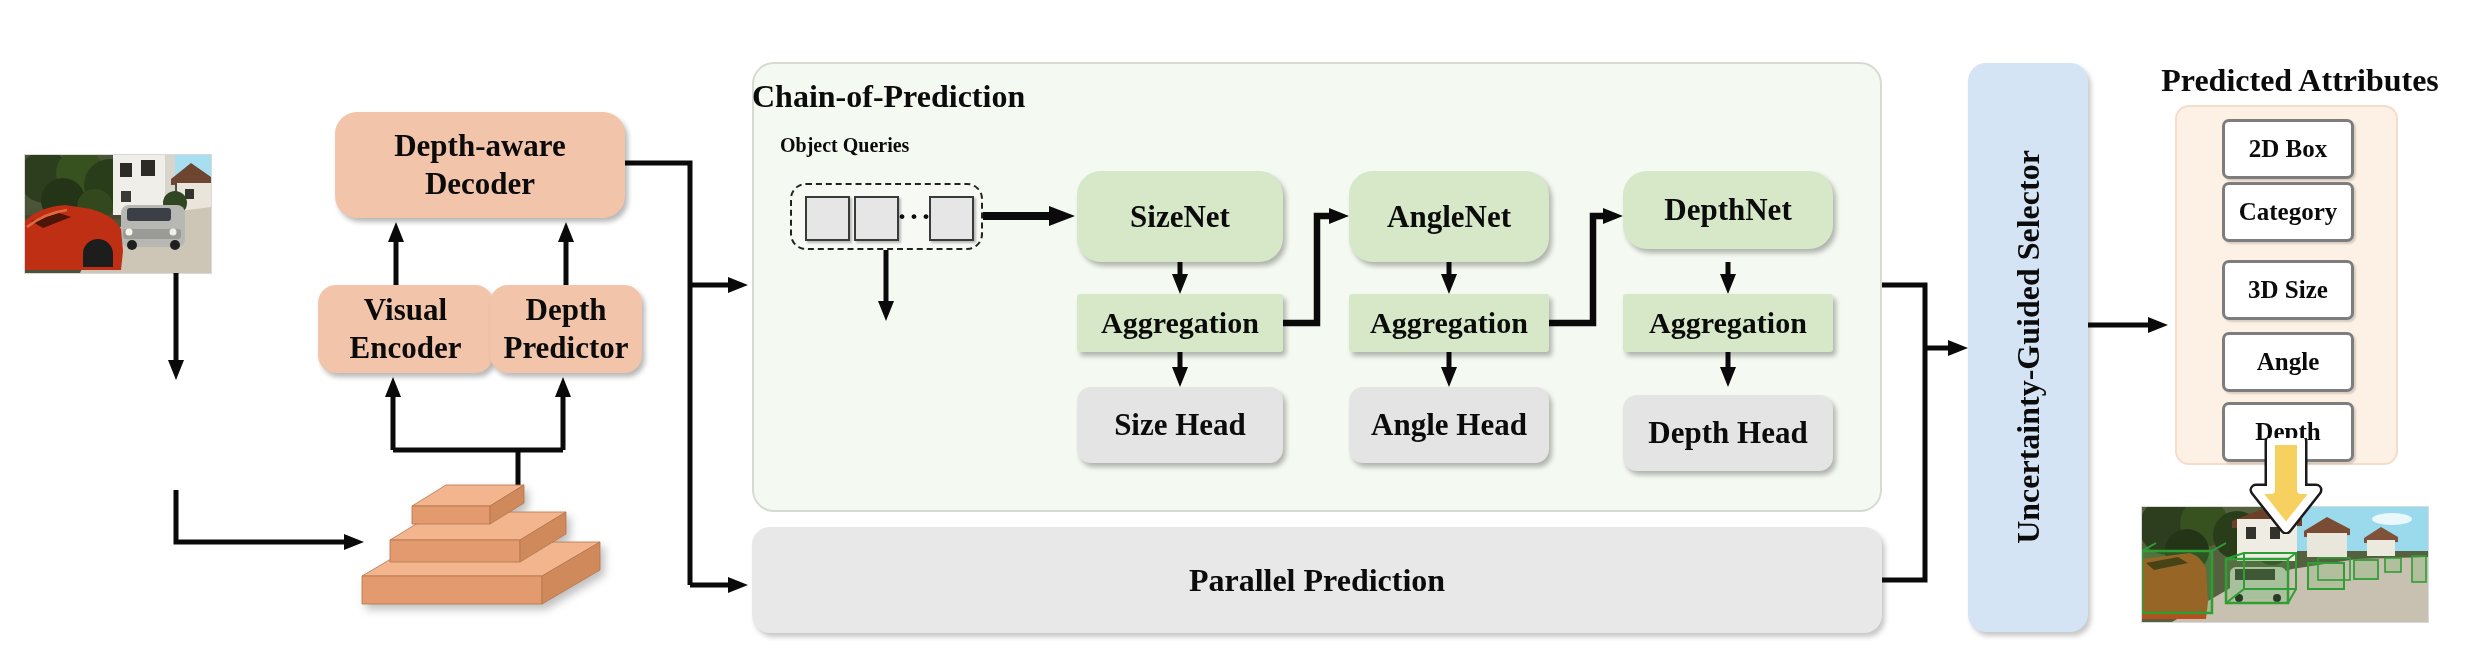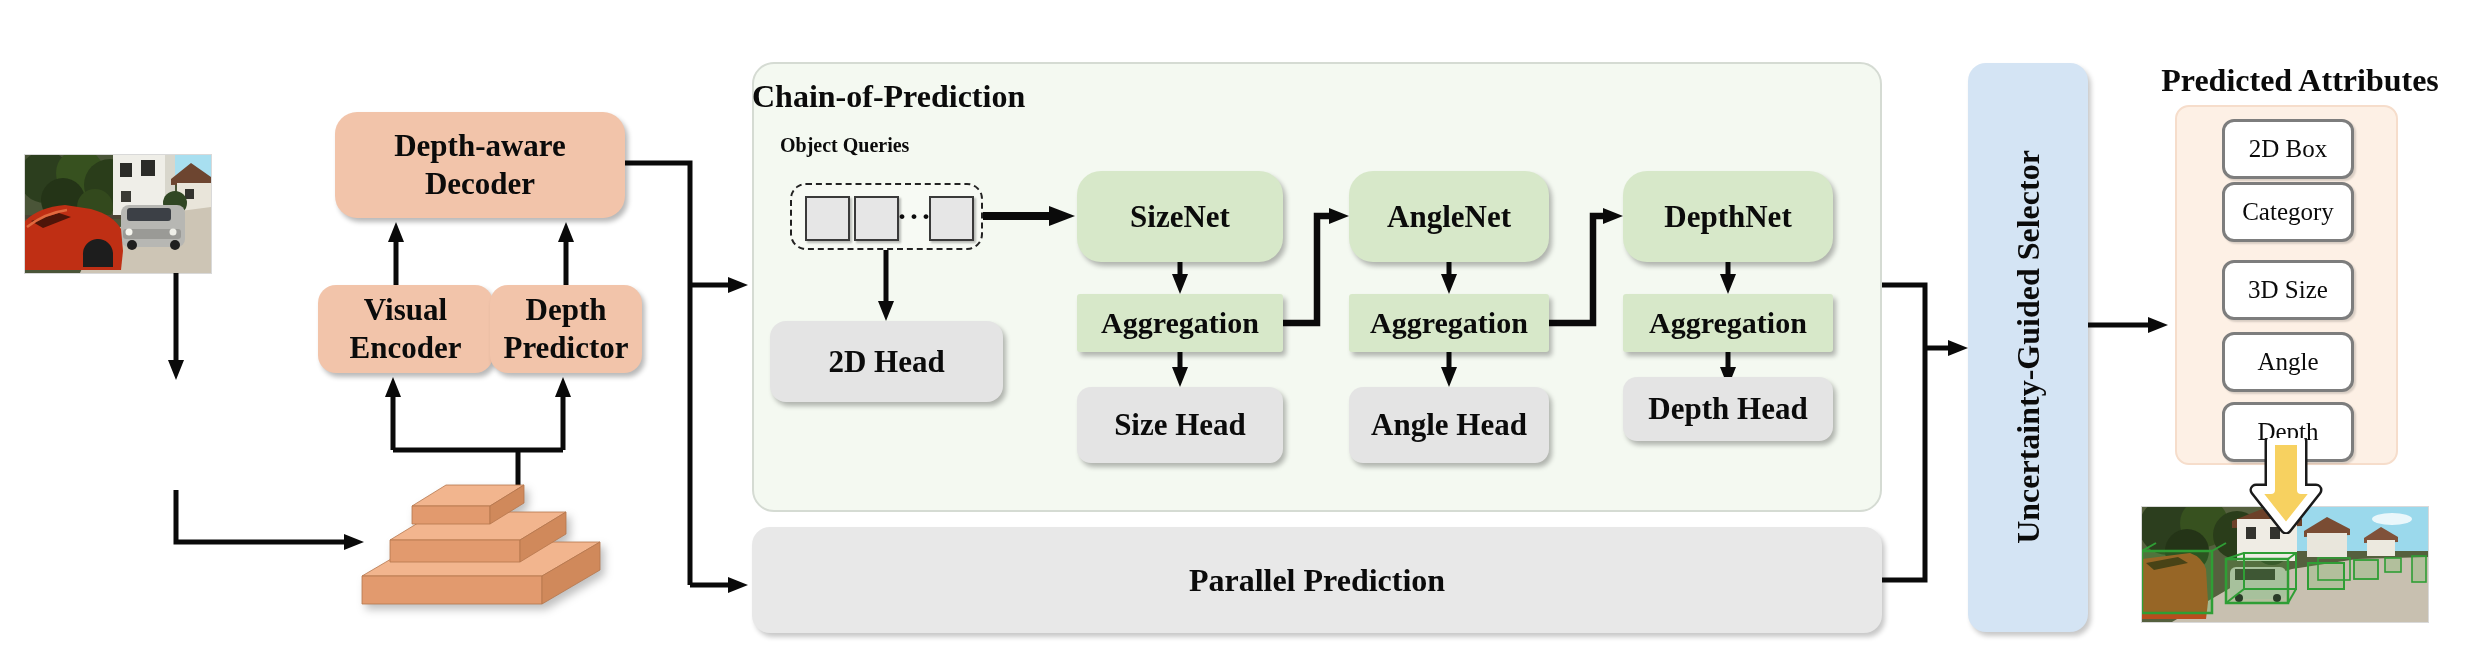--- a/index.html
+++ b/index.html
@@ -33,22 +33,22 @@
        font-weight:700;font-size:32px;box-shadow:3px 4px 5px rgba(0,0,0,0.22);}
   .selector{position:absolute;left:1968px;top:63px;width:120px;height:569px;
        background:var(--blue);border-radius:18px;box-shadow:3px 4px 5px rgba(0,0,0,0.22);}
   .selector-text{position:absolute;left:1728px;top:322px;width:600px;height:50px;line-height:50px;
        text-align:center;font-weight:700;font-size:32px;transform:rotate(-90deg);}
   .attr-title{position:absolute;left:2140px;top:62px;width:320px;text-align:center;
        font-weight:700;font-size:32px;}
   .attr-panel{position:absolute;left:2175px;top:105px;width:223px;height:360px;box-sizing:border-box;
        background:var(--peach_bg);border:2.5px solid var(--peach_border);border-radius:14px;}
   .attr-item{position:absolute;left:45px;width:132px;height:60px;box-sizing:border-box;
-       background:#ffffff;border:3px solid var(--attr_border);border-radius:12px;
-       display:flex;align-items:center;justify-content:center;font-weight:400;font-size:25px;
+       background:#ffffff;border:3px solid var(--attr_border);border-radius:7px;
+       display:flex;align-items:center;justify-content:center;font-weight:700;font-size:25px;
        box-shadow:2px 2px 2px rgba(0,0,0,0.15);}
   .photo{position:absolute;box-shadow:0 0 0 1px rgba(0,0,0,0.15);}
   svg{display:block;}
 </style>
 </head>
 <body>
 
 <div id="canvas">
 
   <div class="chain"></div>
@@ -171,33 +171,32 @@
 Decoder</div>
 
   <div class="chain-title">Chain-of-Prediction</div>
   <div class="oq-label">Object Queries</div>
   <div class="oq-box">
     <div class="q-square" style="left:13px"></div>
     <div class="q-square" style="left:62px"></div>
     <div class="q-dots">···</div>
     <div class="q-square" style="left:137px"></div>
   </div>
-  <div class="box graybox" style="left:770px;top:321px;width:233px;height:81px;border-radius:16px">2D Head</div>
 
   <div class="box greenbox" style="left:1077px;top:171px;width:206px;height:91px">SizeNet</div>
   <div class="box aggbox" style="left:1077px;top:294px;width:206px;height:58px">Aggregation</div>
   <div class="box graybox" style="left:1077px;top:387px;width:206px;height:76px">Size Head</div>
 
   <div class="box greenbox" style="left:1349px;top:171px;width:200px;height:91px">AngleNet</div>
   <div class="box aggbox" style="left:1349px;top:294px;width:200px;height:58px">Aggregation</div>
   <div class="box graybox" style="left:1349px;top:387px;width:200px;height:76px">Angle Head</div>
 
-  <div class="box greenbox" style="left:1623px;top:171px;width:210px;height:91px">DepthNet</div>
+  <div class="box greenbox" style="left:1623px;top:171px;width:210px;height:78px">DepthNet</div>
   <div class="box aggbox" style="left:1623px;top:294px;width:210px;height:58px">Aggregation</div>
-  <div class="box graybox" style="left:1623px;top:377px;width:210px;height:64px">Depth Head</div>
+  <div class="box graybox" style="left:1623px;top:395px;width:210px;height:76px">Depth Head</div>
 
   <svg class="photo" style="left:2142px;top:507px" width="286" height="115" viewBox="0 0 286 115">
     <rect width="286" height="115" fill="#55603e"></rect>
     <rect x="120" y="0" width="166" height="44" fill="#9bd9ec"></rect>
     <ellipse cx="250" cy="12" rx="20" ry="6" fill="#eaf7fb"></ellipse>
     <circle cx="25" cy="20" r="28" fill="#2c3e1e"></circle>
       <circle cx="62" cy="16" r="24" fill="#37511f"></circle>
     <circle cx="95" cy="28" r="24" fill="#2a3d1a"></circle>
       <circle cx="45" cy="44" r="22" fill="#243417"></circle>
     <circle cx="130" cy="40" r="18" fill="#314724"></circle>

